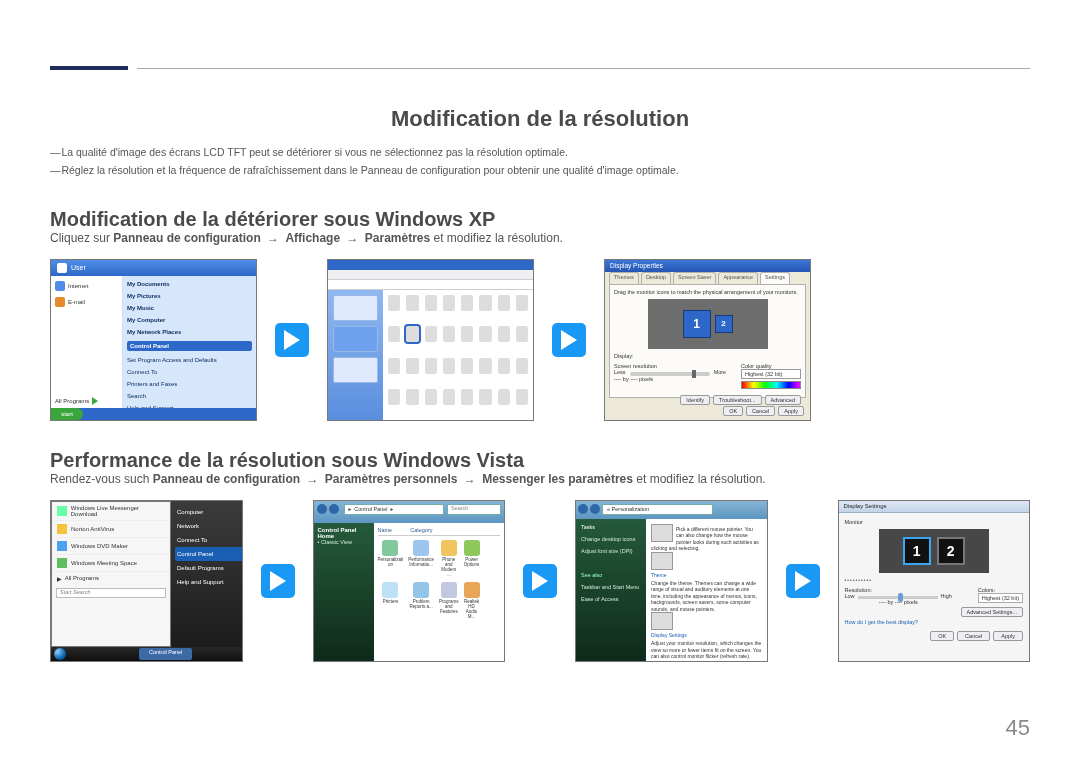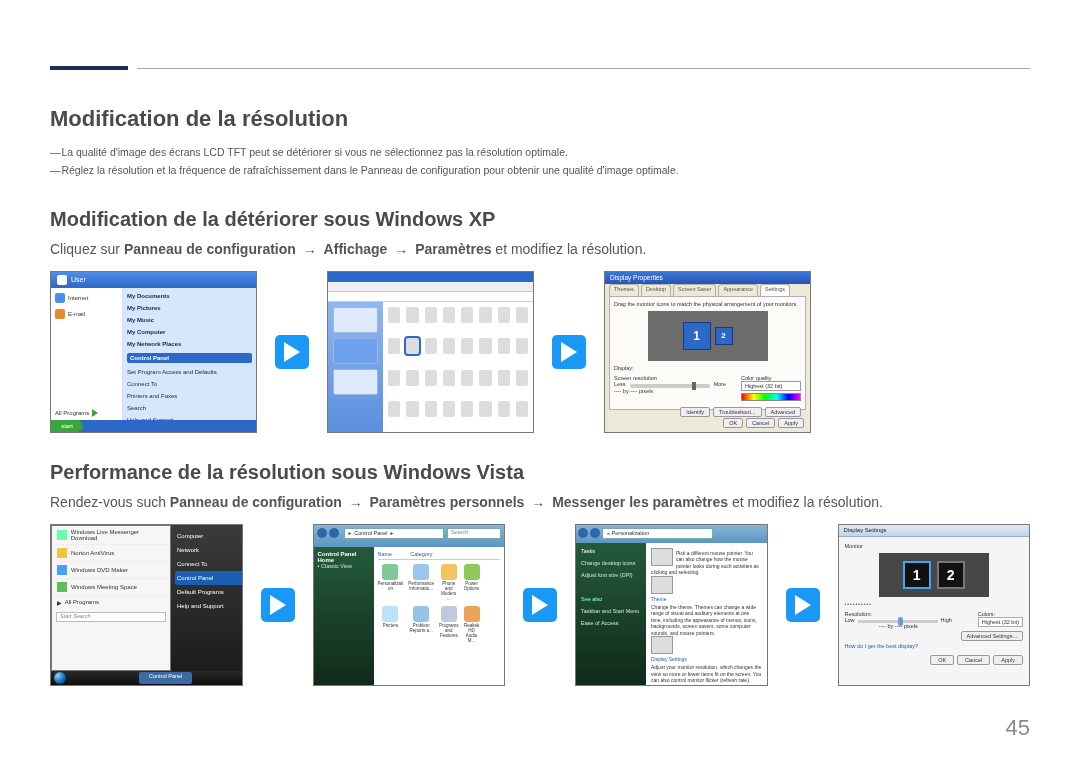--- a/index.html
+++ b/index.html
@@ -26,41 +26,41 @@
     left: 137px;
     right: 50px;
     height: 1px;
     background: #a8a8a8;
   }
   h1 {
     margin-top: 40px;
     font-size: 22px;
     font-weight: 600;
     color: #4a4a4a;
+    text-align: center;
   }
   h2 {
     margin-top: 28px;
     font-size: 20px;
     font-weight: 600;
     color: #4a4a4a;
   }
   .dash-list {
     margin-top: 12px;
     font-size: 10.5px;
     color: #555;
     line-height: 1.7;
   }
   .dash-list p::before {
     content: "― ";
     letter-spacing: -1px;
     color: #555;
   }
   .instr {
-    margin-top: 10px;
-    font-size: 14px;
+    font-size: 12px;
     color: #555;
   }
   .instr .arrow { margin: 0 3px; }
   .row {
     margin-top: 14px;
     display: flex;
     align-items: center;
     gap: 18px;
   }
   .thumb {

